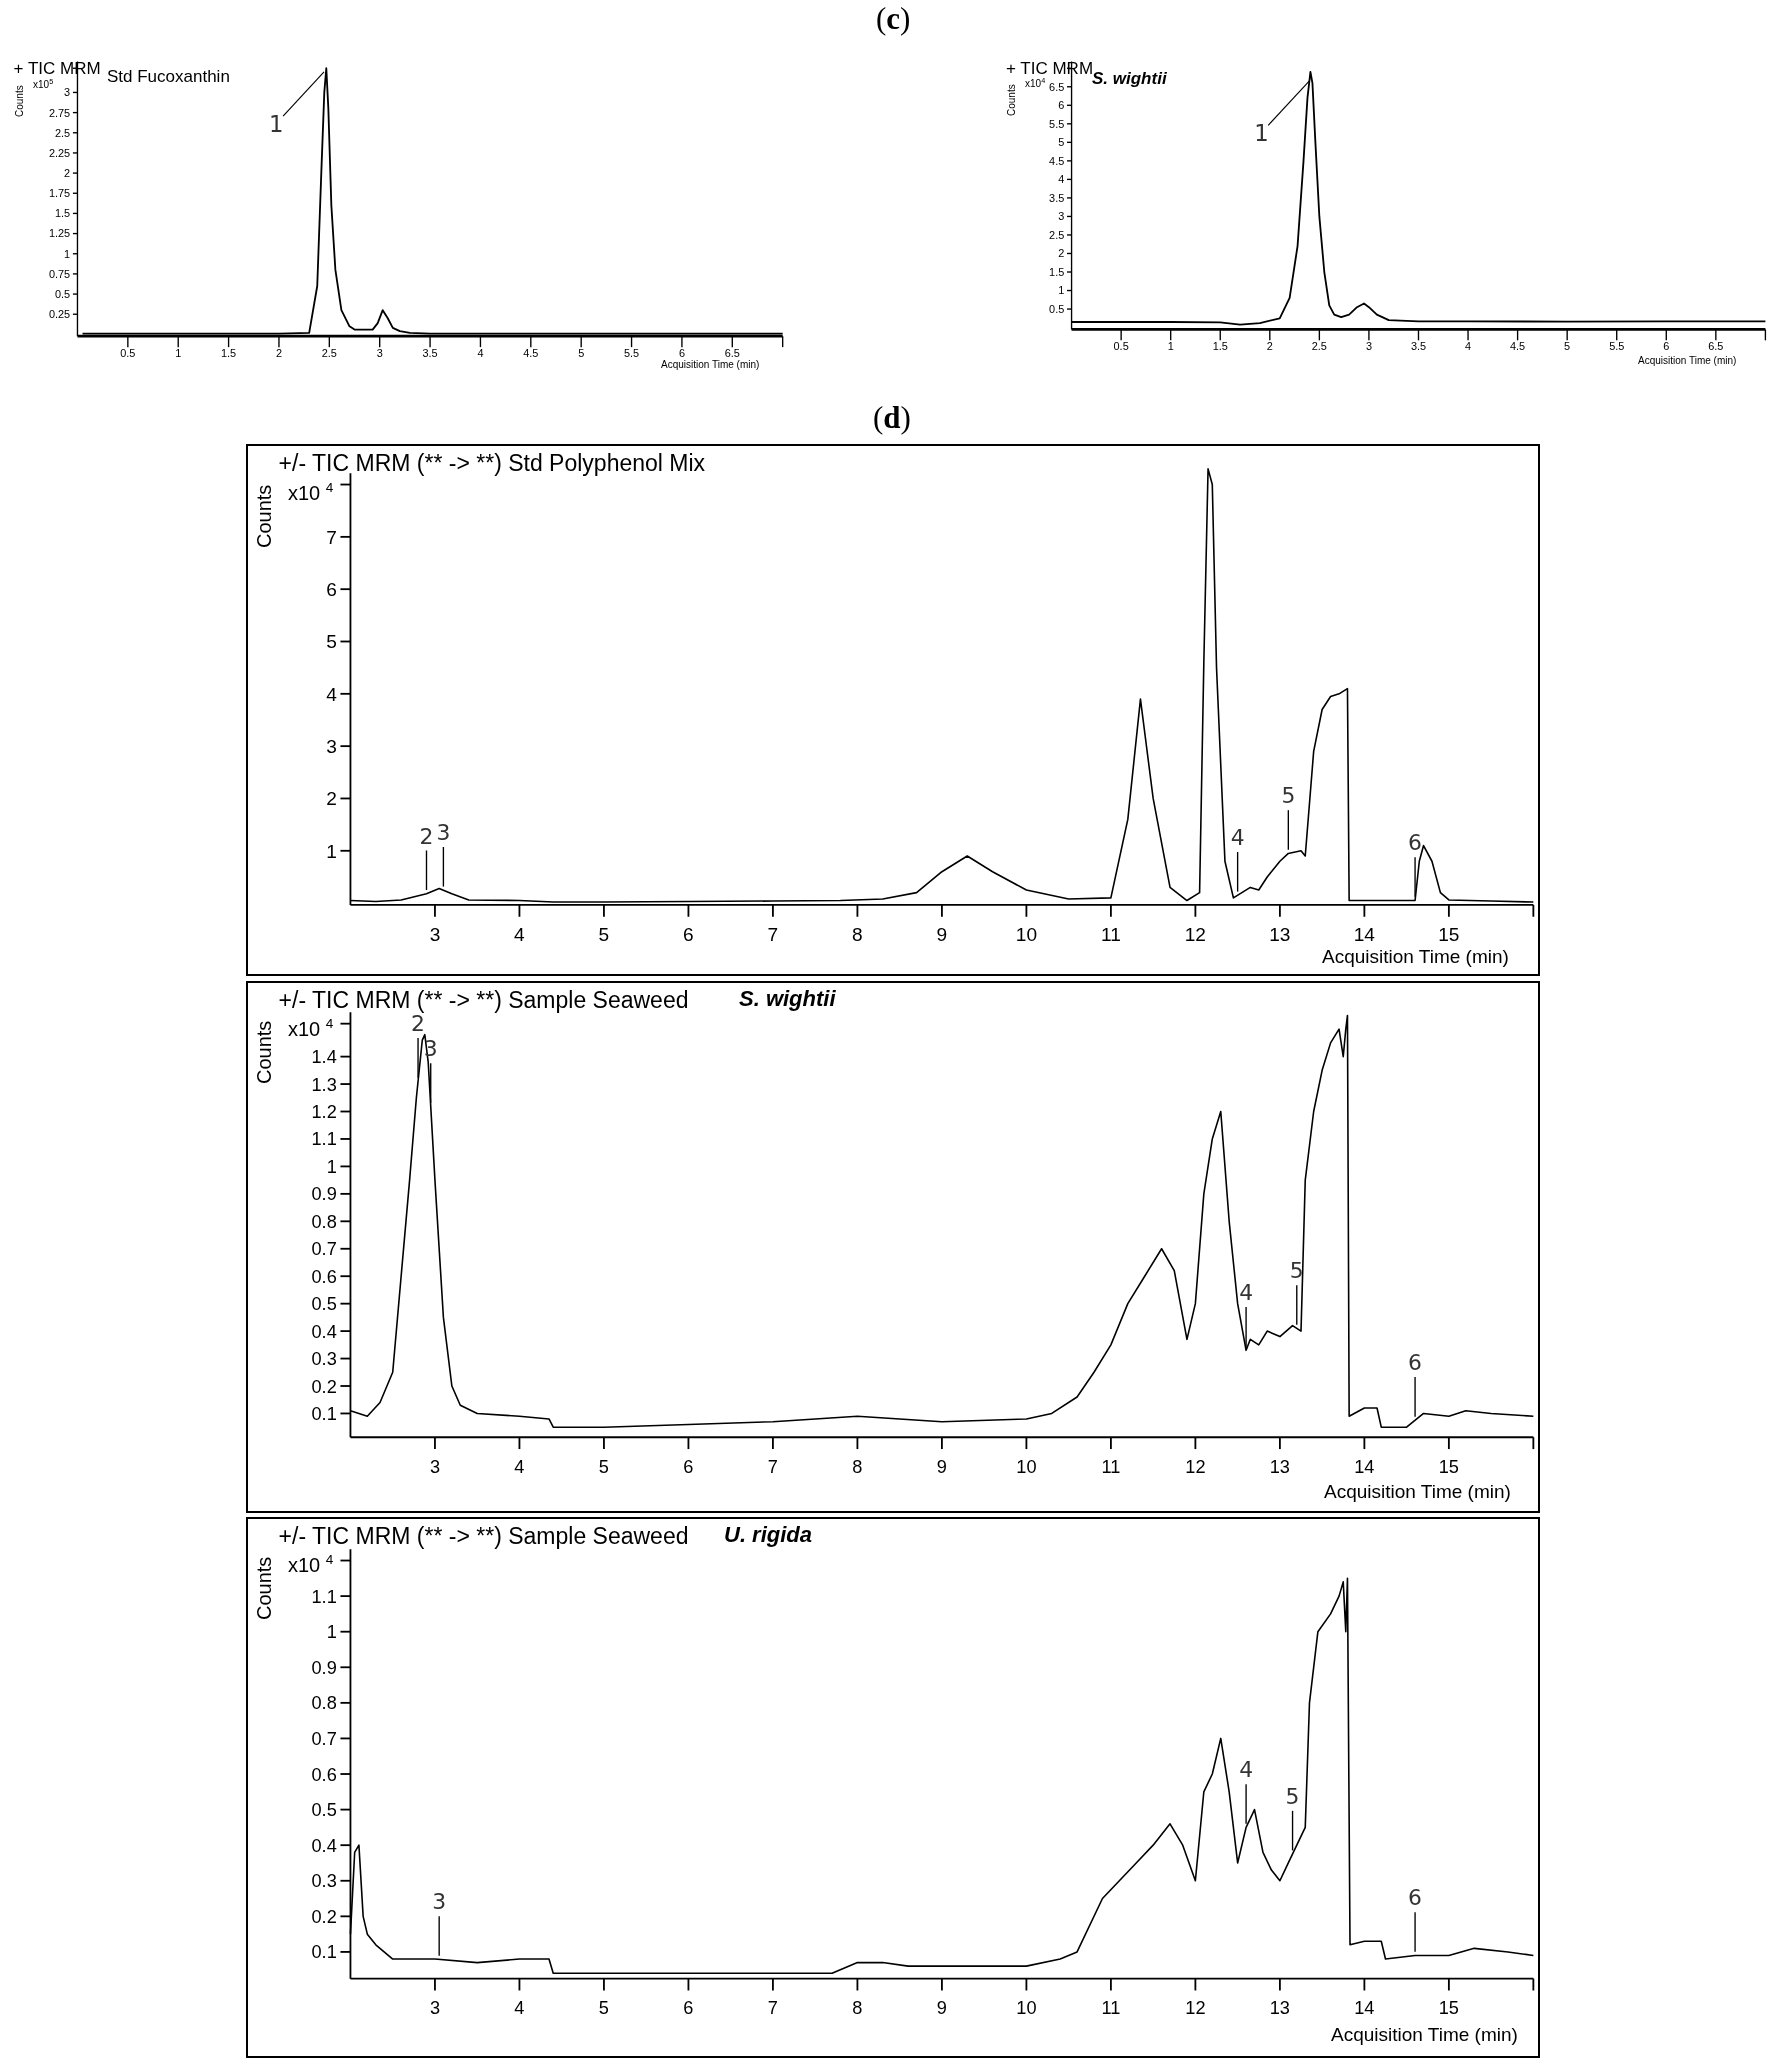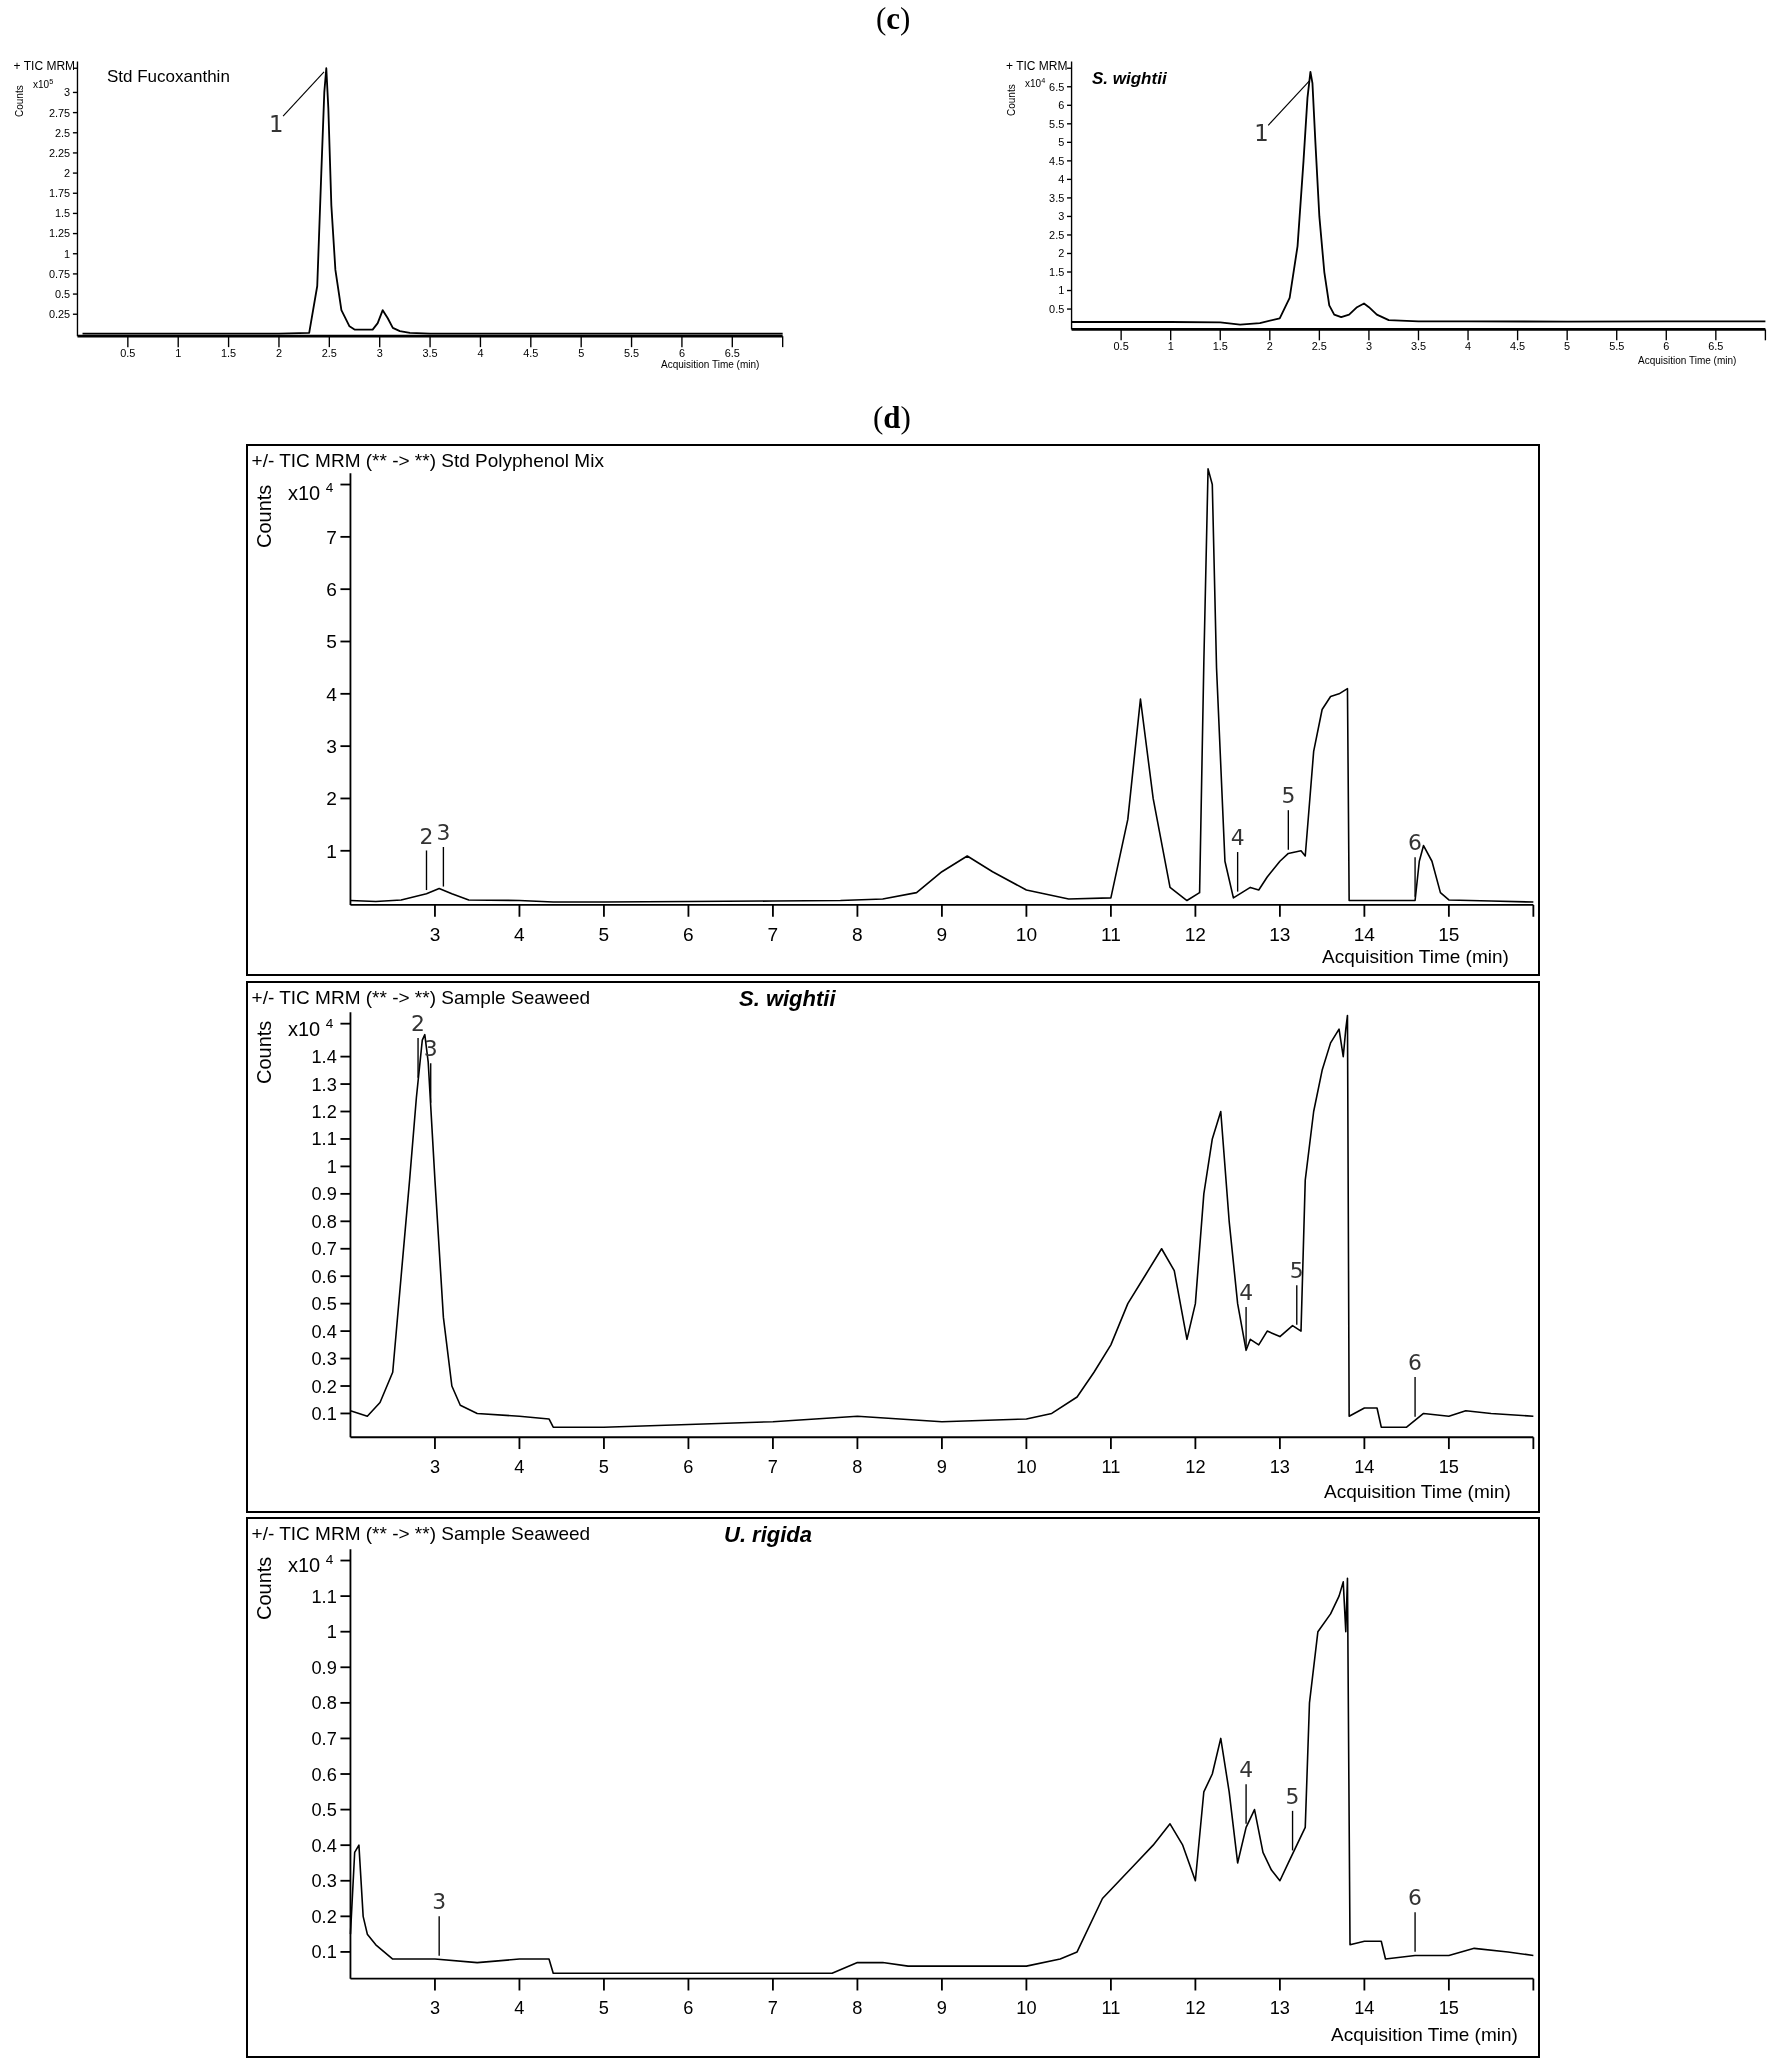--- a/index.html
+++ b/index.html
@@ -1,23 +1,23 @@
 <!DOCTYPE html>
 <html style="font-size:7.3px"><head>
 <meta charset="utf-8">
 <style>
   html, body { margin: 0; padding: 0; background: #ffffff; }
   body { width: 1786px; height: 2066px; position: relative; overflow: hidden; font-family: "Liberation Sans", sans-serif; color: #000; }
   .fig-label { position: absolute; font-family: "Liberation Serif", serif; font-weight: bold; font-size: 31px; }
   .fig-label .paren { font-weight: normal; }
   svg { position: absolute; left: 0; top: 0; }
   .panel-box { position: absolute; border: 2.3px solid #000; box-sizing: border-box; background: #fff; }
-  .panel-title { position: absolute; font-size: 19px; white-space: nowrap; }
+  .panel-title { position: absolute; font-size: 23px; white-space: nowrap; margin-left: 27px; }
   .species { position: absolute; font-style: italic; font-weight: bold; font-size: 22px; white-space: nowrap; }
-  .small-title { position: absolute; font-size: 12px; white-space: nowrap; }
+  .small-title { position: absolute; font-size: 17px; white-space: nowrap; }
   .small-species { position: absolute; font-size: 17px; white-space: nowrap; }
   .small-species.italic { font-style: italic; font-weight: bold; }
   .counts-v { position: absolute; transform: rotate(-90deg); transform-origin: left top; font-size: 20px; white-space: nowrap; }
   .counts-v-small { position: absolute; transform: rotate(-90deg); transform-origin: left top; font-size: 10px; white-space: nowrap; }
   .mult { position: absolute; font-size: 20px; white-space: nowrap; }
   .mult sup { font-size: 13.6px; vertical-align: 8.2px; }
   .mult-small { position: absolute; font-size: 10px; white-space: nowrap; text-align: right; }
   .mult-small sup { font-size: 7.3px; vertical-align: 3.6px; }
   .xlabel { position: absolute; font-size: 19px; white-space: nowrap; }
   .xlabel-small { position: absolute; font-size: 10px; white-space: nowrap; }

